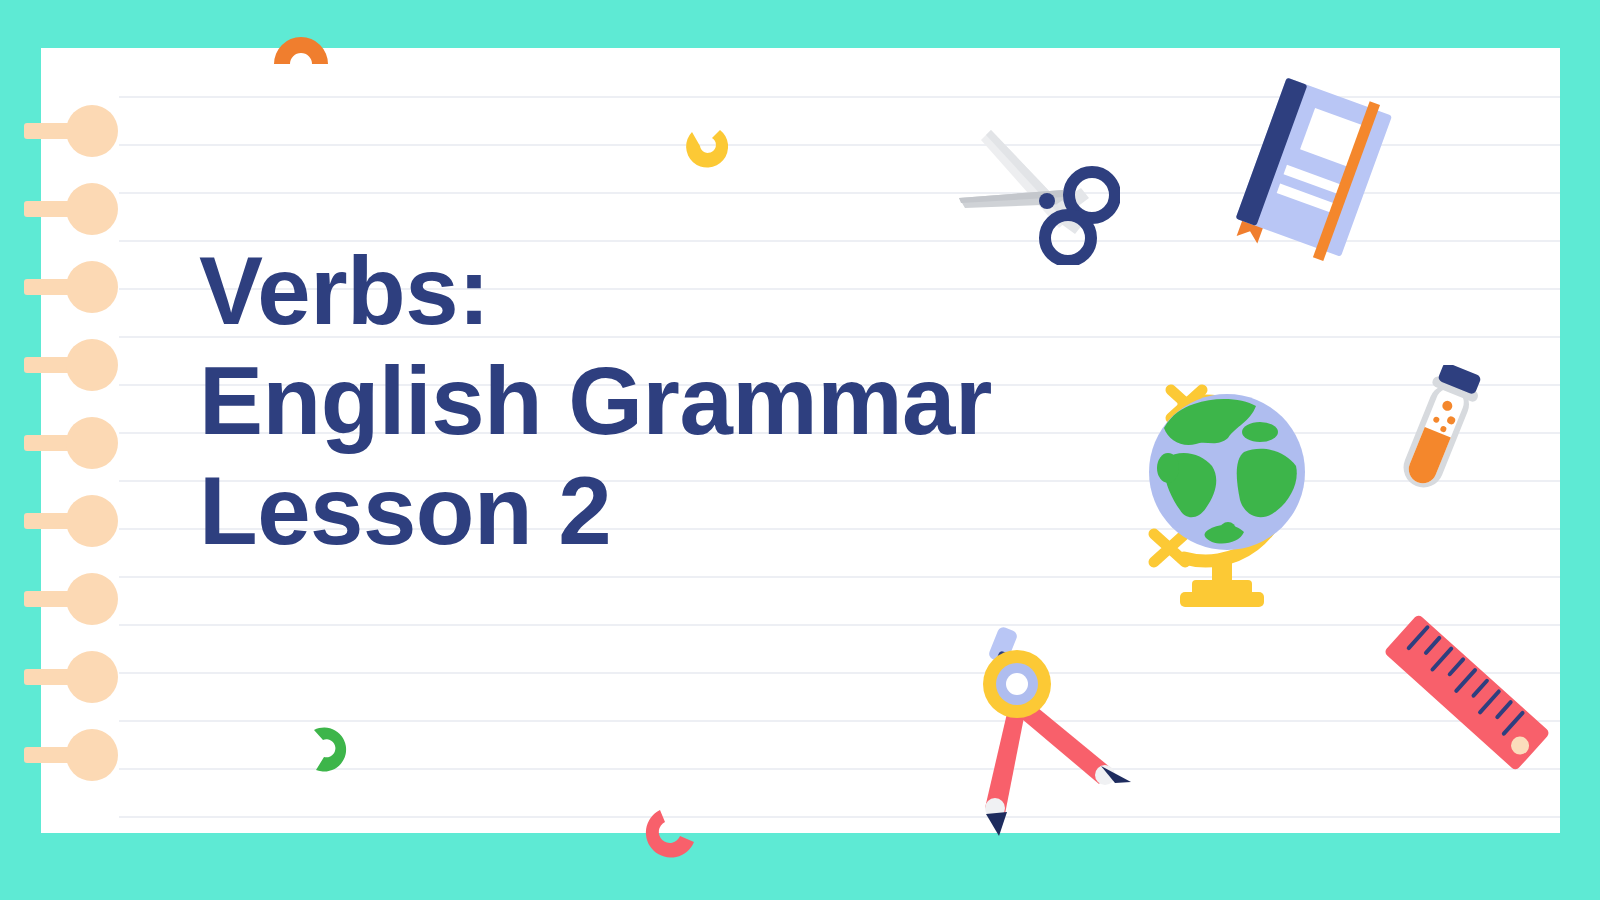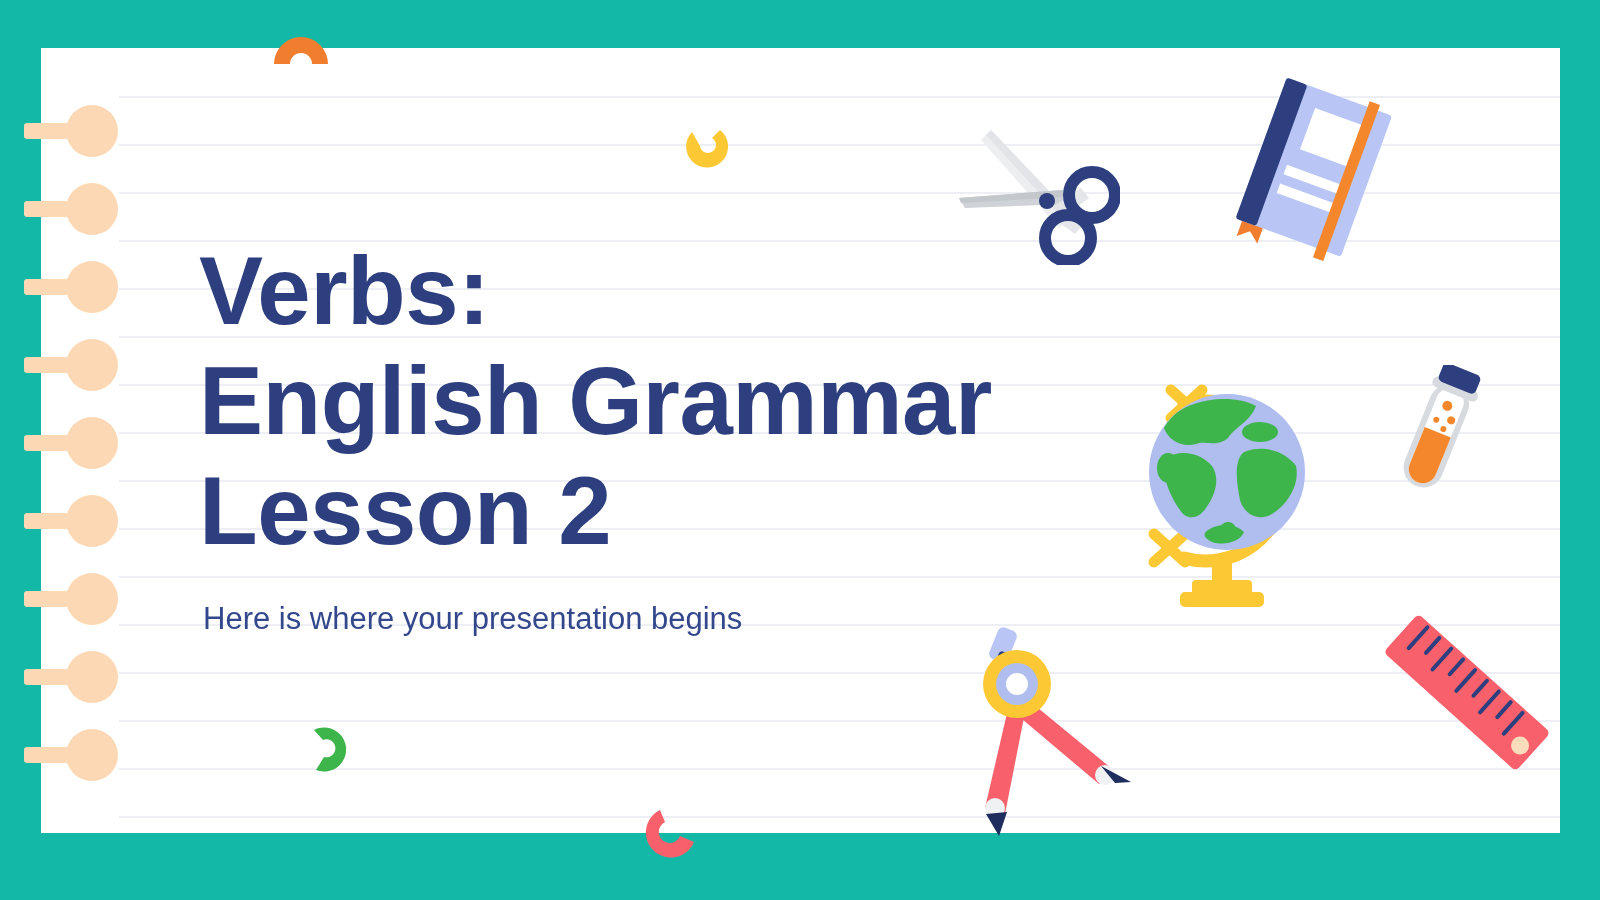--- a/index.html
+++ b/index.html
@@ -1,21 +1,21 @@
 <!DOCTYPE html>
 <html><head>
 <meta charset="utf-8">
 <style>
   html,body{margin:0;padding:0;}
   body{
     width:1600px;height:900px;overflow:hidden;
     background:#FBDDBC;
     font-family:"Liberation Sans", sans-serif;
   }
-  .slide{position:relative;width:1600px;height:900px;background:#14b8a6;overflow:hidden;}
+  .slide{position:relative;width:1600px;height:900px;background:#5eead4;overflow:hidden;}
 
   
   .page{
     position:absolute;left:41px;top:48px;width:1519px;height:785px;
     background:#FFFFFF;overflow:hidden;
   }
   
   .rules{position:absolute;inset:0;pointer-events:none;}
   .rule{position:absolute;left:78px;right:0;height:2px;background:#EDEFF4;}
 
@@ -264,16 +264,15 @@
       <div class="hole" style="top: 729px; left: 24px;">
         <div class="stem" style="background: rgb(252, 217, 180);"></div>
         <div class="ring" style="background: rgb(252, 217, 180);"></div>
       </div>
     </div>
 
   <div class="textblock">
     <h1 class="title">Verbs:
 English Grammar
 Lesson 2</h1>
-    <p class="subtitle">Here is where your presentation begins</p>
   </div>
 
 </div>
 
 </body></html>

